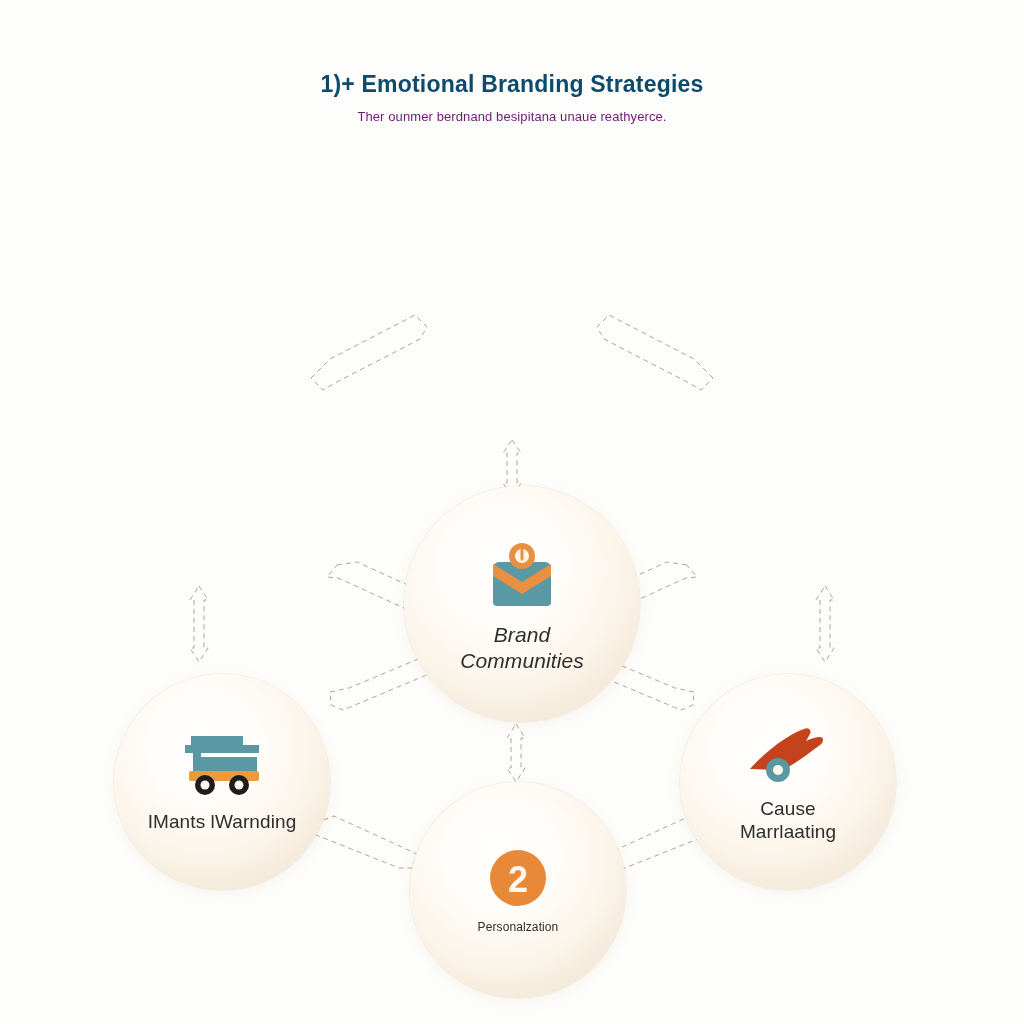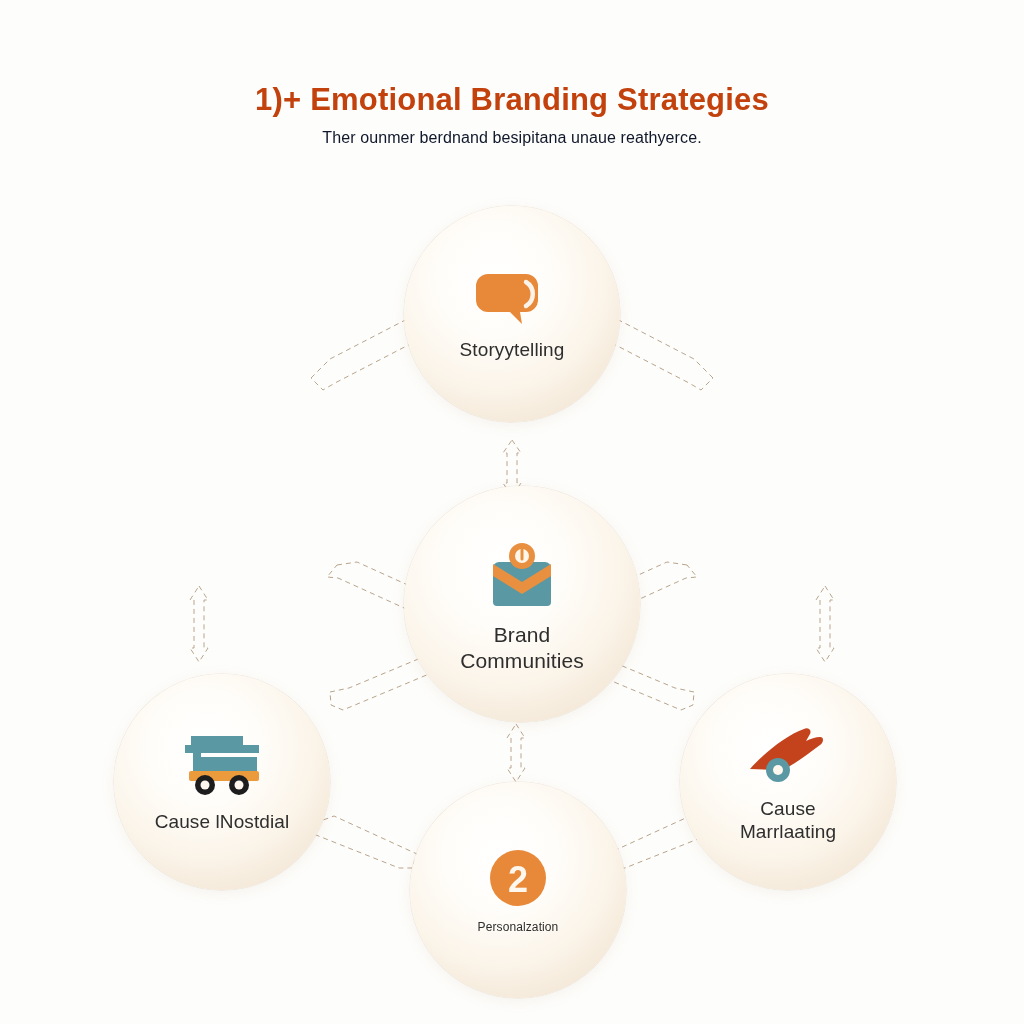--- a/index.html
+++ b/index.html
@@ -25,31 +25,31 @@
   
   .header {
     position: absolute;
     left: 0;
     top: 72px;
     width: 1024px;
     text-align: center;
     z-index: 6;
   }
   .title {
-    font-size: 31px;
+    font-size: 23px;
     font-weight: bold;
-    color: #c2410c;
+    color: #0c4a6e;
     letter-spacing: 0.2px;
     line-height: 1.1;
-    margin: 11px;
+    margin: 0;
   }
   .subtitle {
     margin: 12px 0 0 0;
-    font-size: 16px;
-    color: #0f172a;
+    font-size: 13px;
+    color: #701a75;
     font-weight: normal;
     letter-spacing: 0.1px;
   }
 
   
   #connectors {
     position: absolute;
     left: 0; top: 0;
     width: 1024px;
     height: 1024px;
@@ -86,21 +86,21 @@
     font-size: 19px;
     color: #2e2e2e;
     text-align: center;
     line-height: 1.22;
     letter-spacing: 0.1px;
     padding: 0 10px;
     white-space: pre-line;
   }
 
   
-  .node.big  { width: 236px; height: 236px; }
+  .node.big  { width: 236px; height: 236px; font-style: italic; }
   .node.mid  { width: 216px; height: 216px; }
 
   .node.big .node-label { font-size: 21px; }
 
   .n-top      { left: 404px; top: 206px; }
   .n-center   { left: 404px; top: 486px; }
   .n-bottom   { left: 410px; top: 782px; }
   .n-lefttop  { left: 114px; top: 370px; }
   .n-righttop { left: 704px; top: 370px; }
   .n-leftbot  { left: 114px; top: 674px; }
@@ -166,29 +166,20 @@
 
     <g>
       <path d="M 315,823 L 334,816 L 417,854 L 412,868 L 399,868 L 316,835 L 306,834 Z" fill="none" stroke="#b9a48c" stroke-width="1" stroke-dasharray="5 4"></path>
     </g>
 
     <g>
       <path d="M 709,823 L 690,816 L 607,854 L 612,868 L 625,868 L 708,835 L 718,834 Z" fill="none" stroke="#b9a48c" stroke-width="1" stroke-dasharray="5 4"></path>
     </g>
   </svg>
 
-  <div class="node mid n-top">
-    <div class="icon-wrap">
-      <svg width="72" height="62" viewBox="0 0 72 62">
-        <path d="M10 6 h38 a12 12 0 0 1 12 12 v14 a12 12 0 0 1 -12 12 h-6 l2 12 l-12 -12 h-22 a12 12 0 0 1 -12 -12 v-14 a12 12 0 0 1 12 -12 z" fill="#e8893a" transform="translate(2,2)"></path>
-        <path d="M50 16 a14 14 0 0 1 0 24" fill="none" stroke="#fbf3e9" stroke-width="4.5" stroke-linecap="round"></path>
-      </svg>
-    </div>
-    <div class="node-label">Storyytelling</div>
-  </div>
 
 
 
   <div class="node big n-center">
     <div class="icon-wrap">
       <svg width="78" height="78" viewBox="0 0 78 78">
         <path d="M16 28 h46 a6 6 0 0 1 6 6 v34 a4 4 0 0 1 -4 4 h-50 a4 4 0 0 1 -4 -4 v-34 a6 6 0 0 1 6 -6 z" fill="#5a98a4"></path>
         <path d="M10 30 L39 48 L68 30 L68 42 L39 60 L10 42 Z" fill="#e8903f"></path>
         <circle cx="39" cy="22" r="13" fill="#e8903f"></circle>
         <circle cx="39" cy="22" r="7" fill="#fdf6ea"></circle>
@@ -206,21 +197,21 @@
         <rect x="8" y="15" width="74" height="8" fill="#5a98a4"></rect>
         <rect x="16" y="23" width="8" height="24" fill="#5a98a4"></rect>
         <rect x="24" y="27" width="56" height="14" fill="#5a98a4"></rect>
         <rect x="12" y="41" width="70" height="10" rx="2" fill="#eb9b3c"></rect>
         <circle cx="28" cy="55" r="10" fill="#1d1d1d"></circle>
         <circle cx="28" cy="55" r="4.5" fill="#fdf7ee"></circle>
         <circle cx="62" cy="55" r="10" fill="#1d1d1d"></circle>
         <circle cx="62" cy="55" r="4.5" fill="#fdf7ee"></circle>
       </svg>
     </div>
-    <div class="node-label">Cause l‌Nostdial</div>
+    <div class="node-label">IMants l‌Warnding</div>
   </div>
 
   <div class="node mid n-rightbot">
     <div class="icon-wrap">
       <svg width="92" height="66" viewBox="0 0 92 66">
         <path d="M8 48 C20 34 44 14 62 8 C66 6 70 9 68 13 L64 20 C68 18 74 16 78 16 C82 16 82 21 78 24 C66 33 52 44 40 49 Z" fill="#c4431d"></path>
         <circle cx="36" cy="49" r="12" fill="#5a98a4"></circle>
         <circle cx="36" cy="49" r="5" fill="#fdf7ee"></circle>
       </svg>
     </div>

